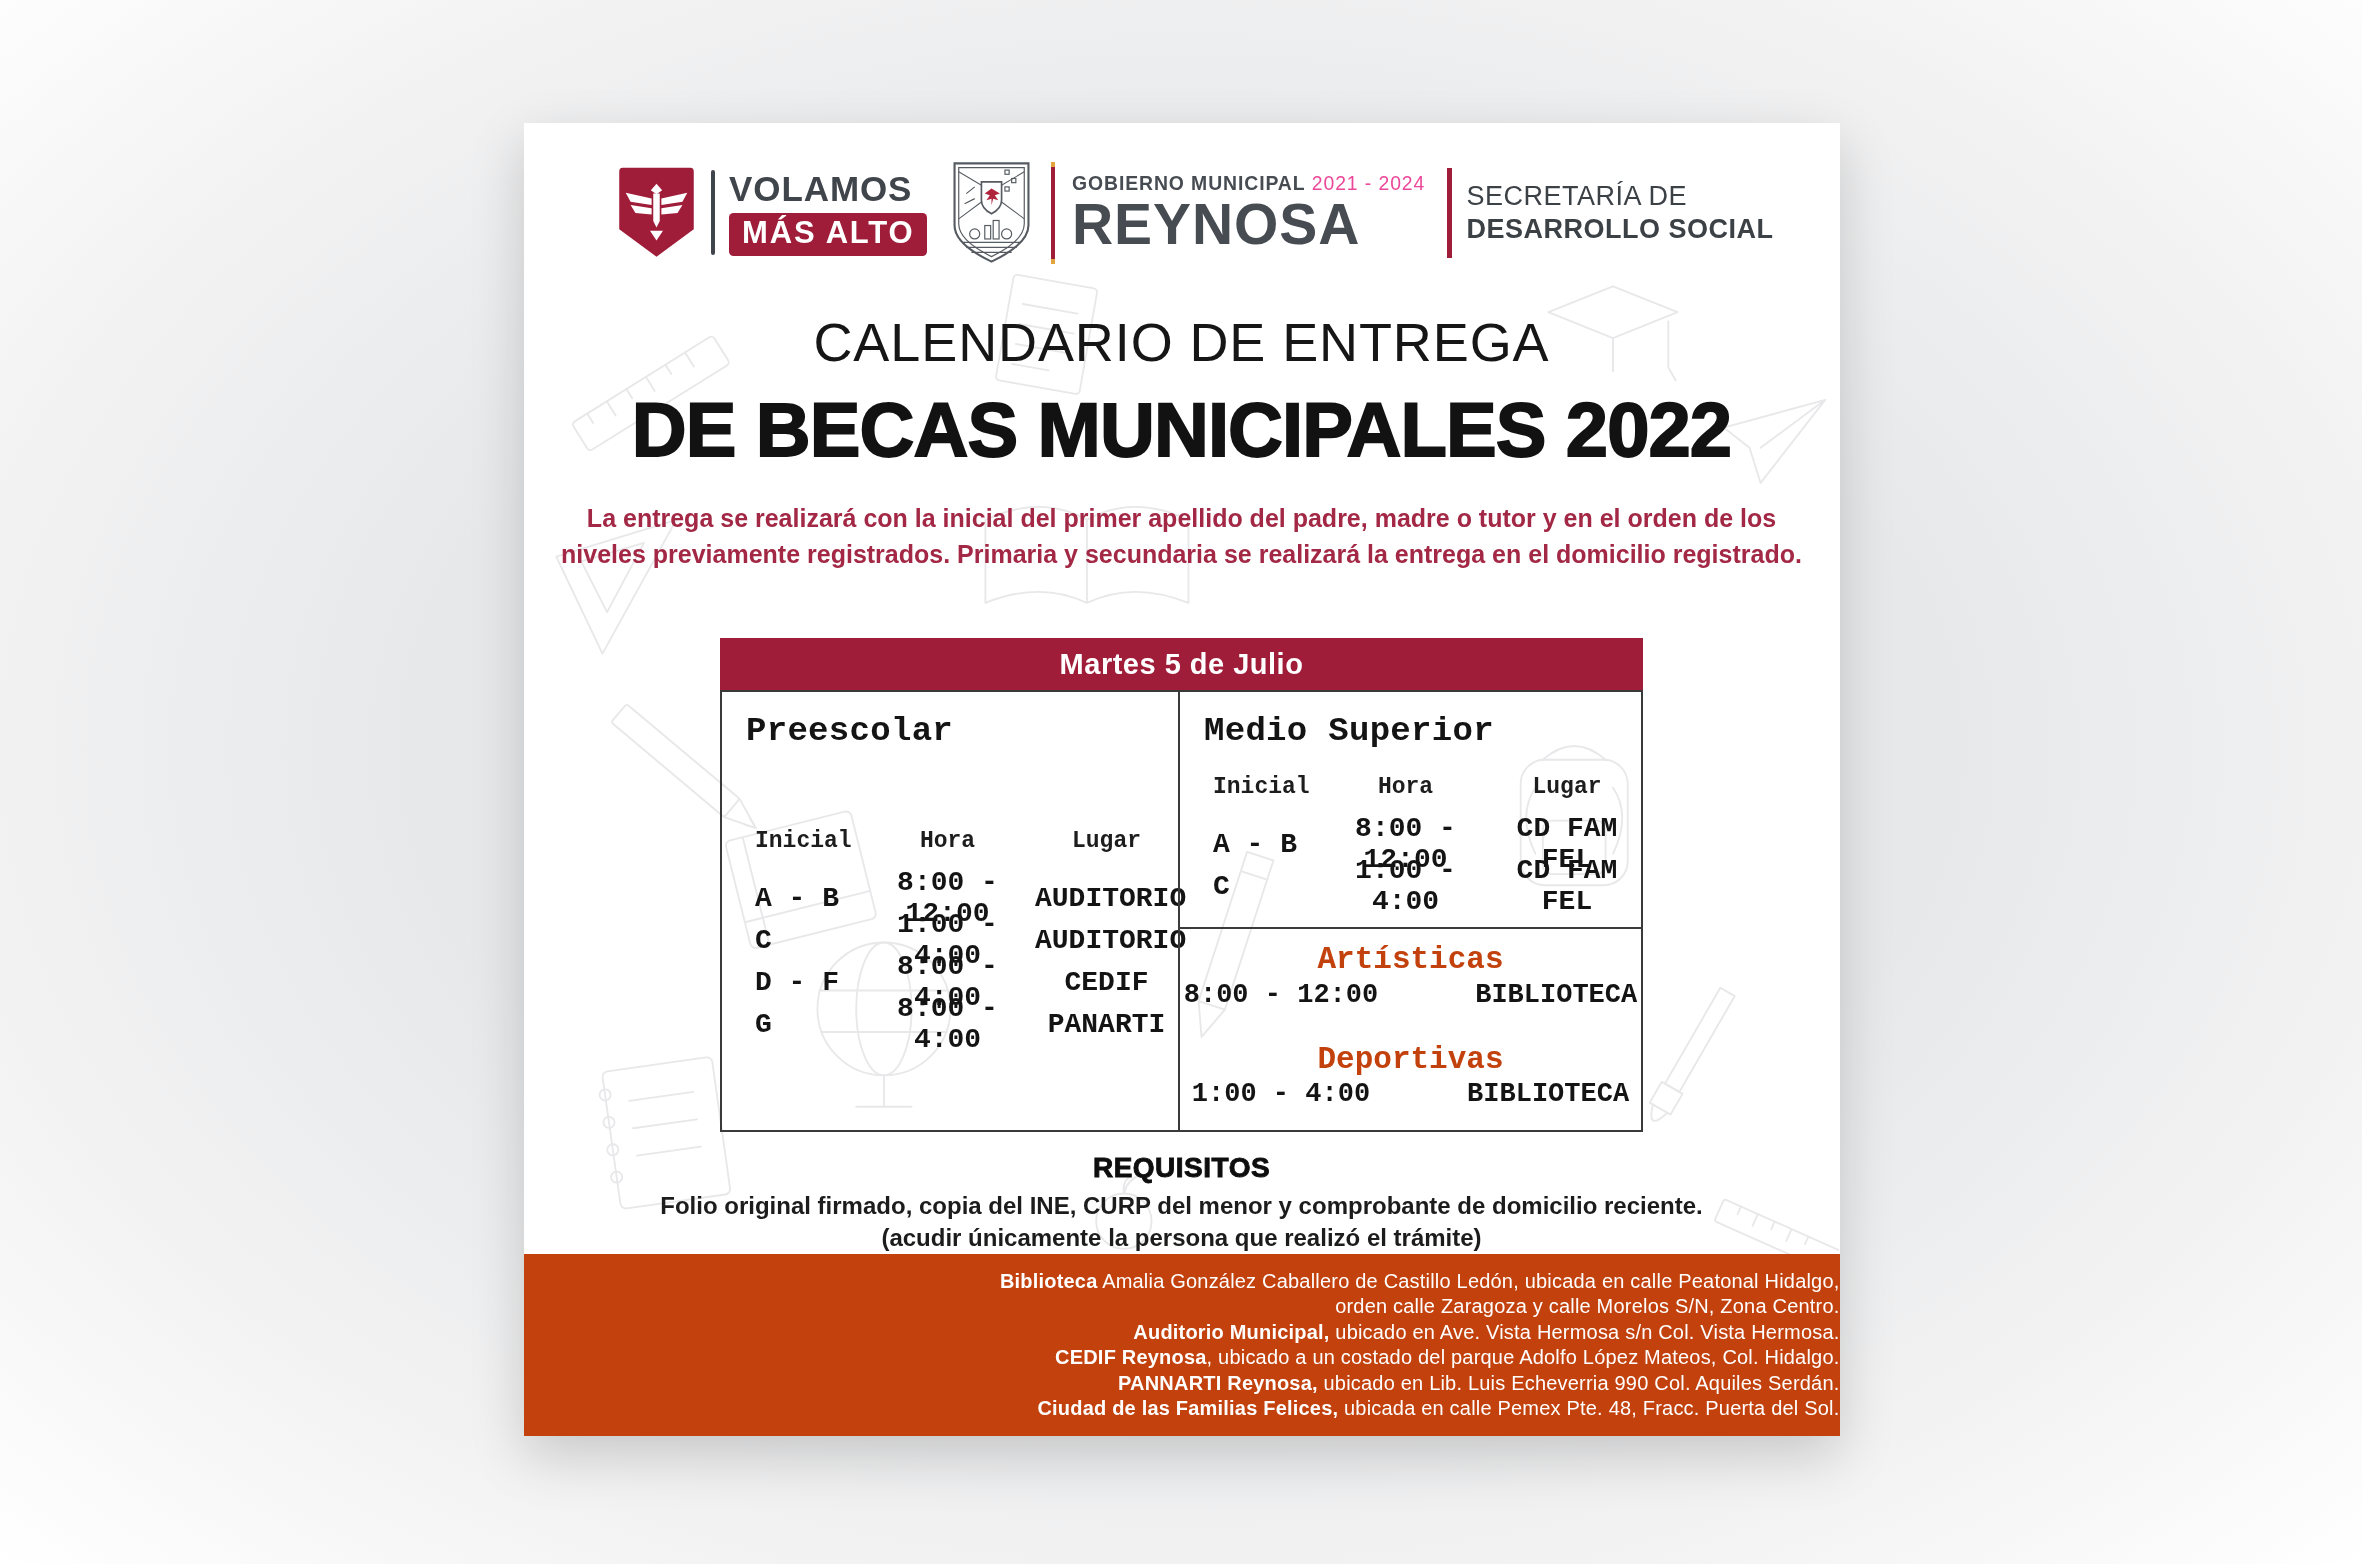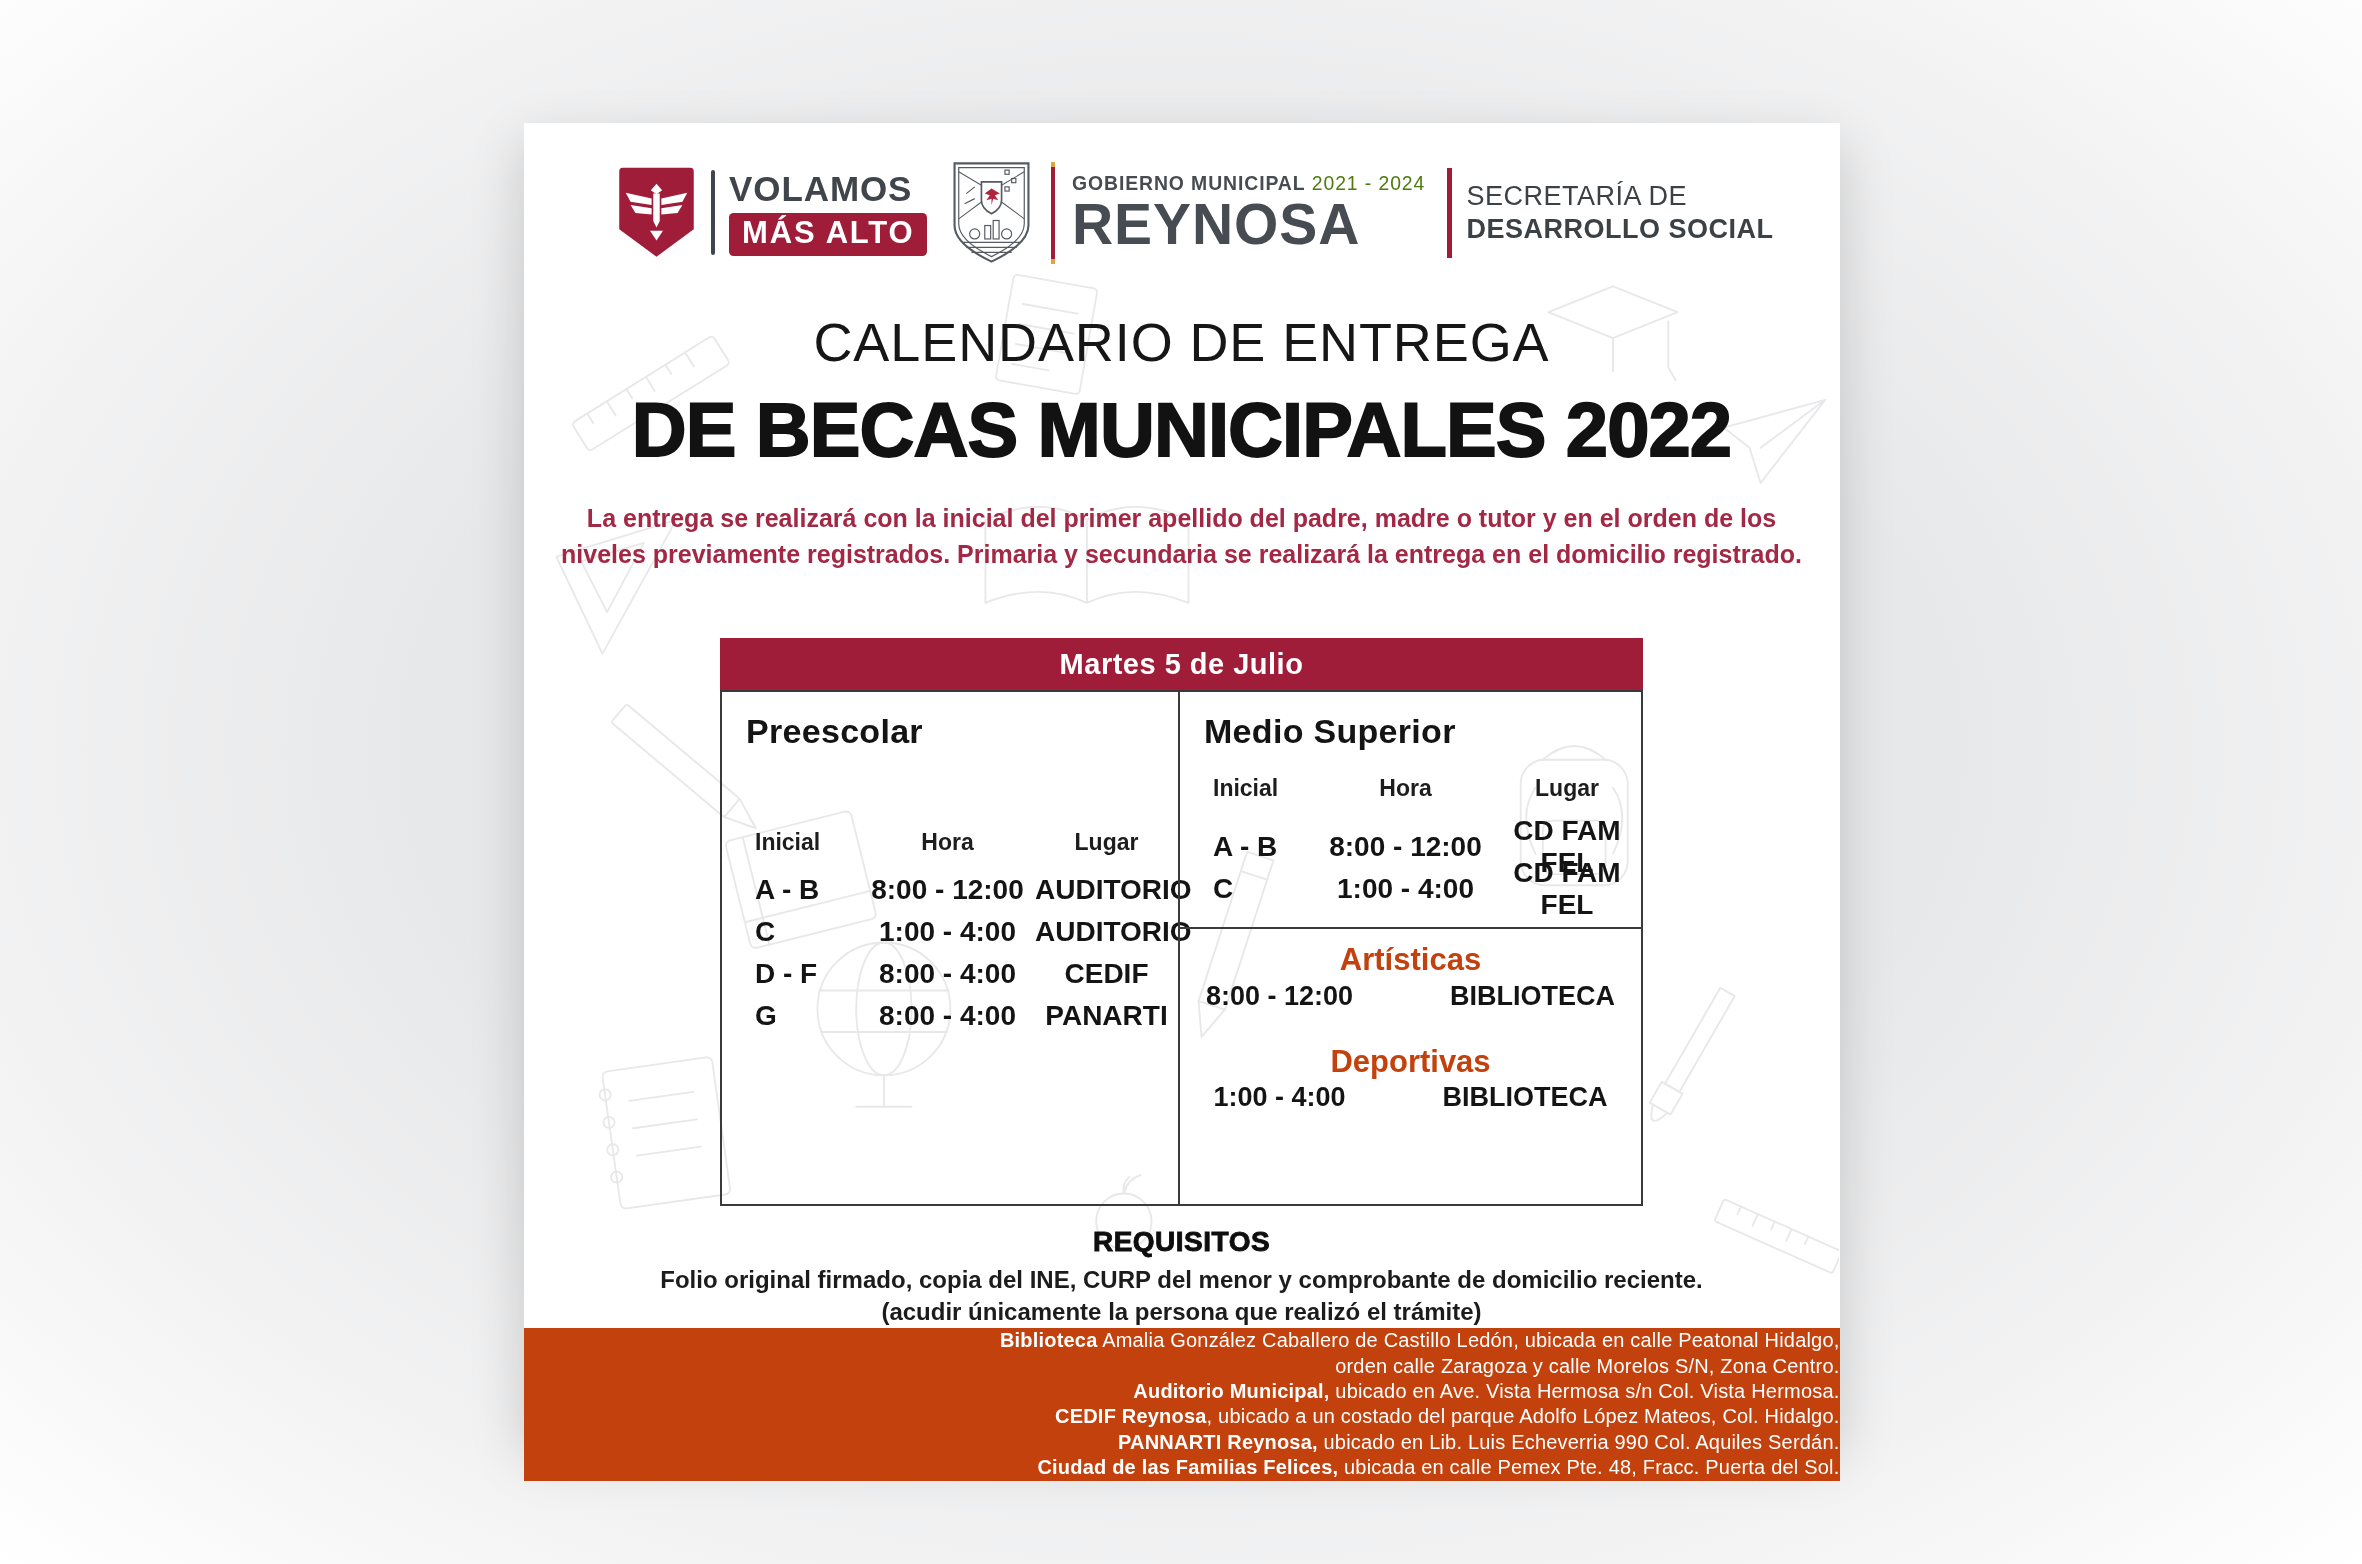--- a/index.html
+++ b/index.html
@@ -27,40 +27,40 @@
   .logo-volamos { gap:14px; }
   .lv-divider { width:4.6px; height:85px; background:#40454c; border-radius:2.8px; }
   .lv-text .l1 { font-size:35px; font-weight:700; color:#40454c; letter-spacing:0.9px; }
   .lv-text .l2 { display:inline-block; margin-top:3.7px; background:#a01d3a; color:#fff;
                  font-size:31px; font-weight:700; letter-spacing:1.8px; padding:2.8px 13px 4.6px; border-radius:4.6px; }
   .logo-reynosa { gap:16.6px; }
   .lr-divider { width:4.6px; height:102px;
                 background:linear-gradient(#e2a43c 0 5%, #a01d3a 5% 95%, #e2a43c 95% 100%); }
   .lr-small { font-size:19.4px; letter-spacing:0.9px; }
   .lr-small .g { font-weight:700; color:#474c52; }
-  .lr-small .y { font-weight:400; color:#4d7c0f; }
+  .lr-small .y { font-weight:400; color:#ec4899; }
   .lr-name { font-size:57px; font-weight:700; color:#474c52; letter-spacing:0.9px; line-height:1; margin-top:1.8px; }
   .logo-secretaria { gap:14.8px; }
   .ls-divider { width:4.6px; height:90px; background:#a01d3a; }
   .ls-text { font-size:27px; color:#3c4146; line-height:1.22; letter-spacing:0.5px; }
   .ls-text .b { font-weight:700; }
 
   
   .title1 { text-align:center; margin-top:46px; font-size:54px; font-weight:400;
             color:#161616; letter-spacing:0.9px; }
   .title2 { text-align:center; margin-top:13px; font-size:76px; font-weight:700;
             color:#121212; letter-spacing:-0.9px; -webkit-text-stroke:1.8px #121212; }
   .intro { text-align:center; margin-top:28px; font-size:25px; font-weight:700;
            color:#a32845; line-height:1.42; }
 
   
   .schedule { width:923px; margin:66px auto 0; }
   .date-bar { height:52px; background:#a01d3a; color:#fff; display:flex; align-items:center;
               justify-content:center; font-size:29px; font-weight:700; letter-spacing:0.5px; }
-  .tbody { display:flex; border:2.8px solid #3a3a3a; height:516px; }
+  .tbody { display:flex; border:2.8px solid #3a3a3a; height:442px;font-family:Liberation Mono, monospace; }
   .col-left { width:456px; padding-top:20px; }
   .col-right { flex:1; border-left:2.8px solid #3a3a3a; padding-top:20px; display:flex; flex-direction:column; }
   .section-title { font-size:34px; font-weight:700; color:#141414; padding-left:24px; letter-spacing:0.3px; }
   .grid3 { display:grid; grid-template-columns:138px 175px 1fr; align-items:center; }
   .grid3 .c1 { padding-left:33px; }
   .grid3 .c2, .grid3 .c3 { text-align:center; }
   .cols-head { font-size:23px; font-weight:700; color:#1d1d1d; }
   .col-left .cols-head { margin-top:78px; }
   .col-right .cols-head { margin-top:24px; }
   .rows { margin-top:13px; }

